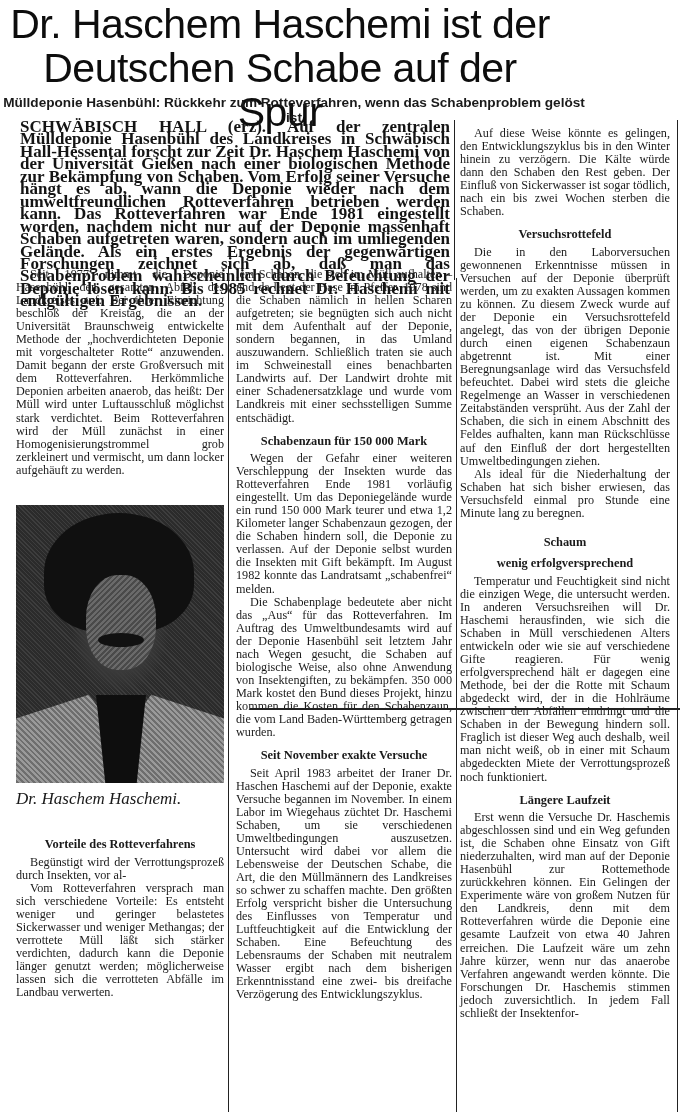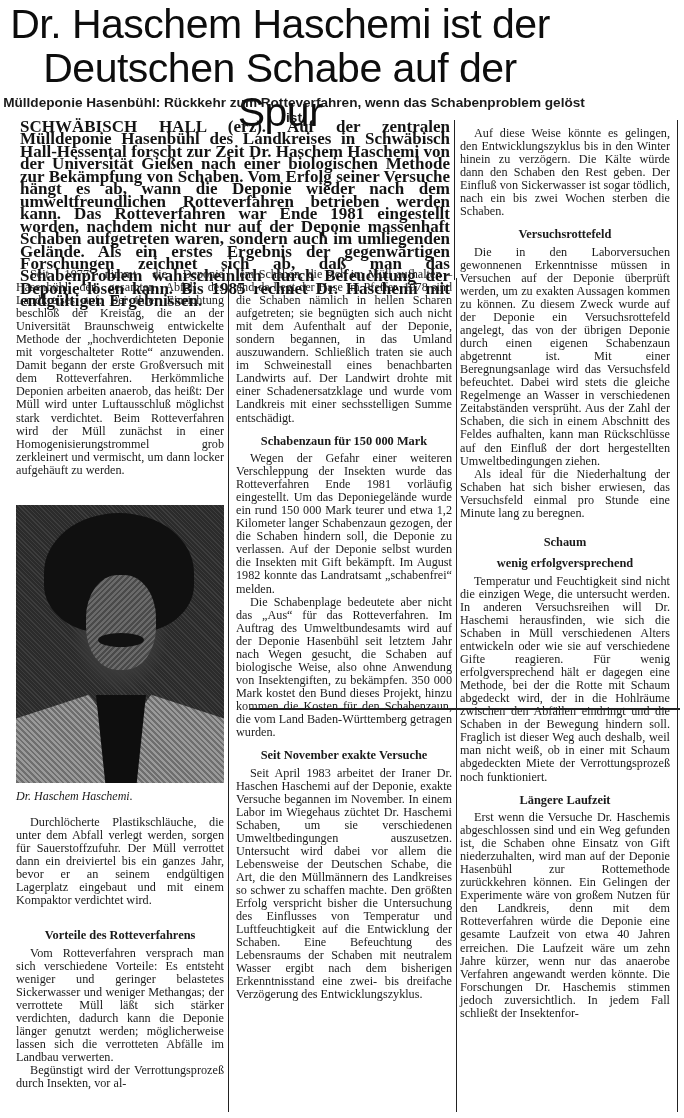--- a/index.html
+++ b/index.html
@@ -72,21 +72,21 @@
     clip-path: polygon(0 30%, 35% 5%, 50% 50%, 65% 5%, 100% 30%, 100% 100%, 0 100%);
   }
   .photo .shirt {
     position: absolute; left: 80px; top: 190px; width: 50px; height: 95px;
     background: #0e0e0e;
     clip-path: polygon(0 0, 100% 0, 80% 100%, 20% 100%);
   }
   .caption {
     position: absolute; left: 16px; top: 789px; width: 208px;
     font-family: "Liberation Serif", "DejaVu Serif", serif;
-    font-style: italic; font-size: 12px; color: #1a1a1a;
+    font-style: italic; font-size: 17px; color: #1a1a1a;
   }
   .fold {
     position: absolute; left: 250px; top: 708px; width: 430px; height: 1.6px; background: #222;
   }
 </style>
 </head>
 <body>
 
 <div>
 
@@ -108,24 +108,23 @@
   <div class="photo">
     <div class="hair"></div>
     <div class="face"></div>
     <div class="mustache"></div>
     <div class="jacket"></div>
     <div class="shirt"></div>
   </div>
   <div class="caption">Dr. Haschem Haschemi.</div>
 
   <div class="col c1b">
-    <p>Durchlöcherte Plastikschläuche, die unter dem Abfall verlegt werden, sorgen für Sauerstoffzufuhr. Der Müll verrottet dann ein dreiviertel bis ein ganzes Jahr, bevor er an seinem endgültigen Lagerplatz eingebaut und mit einem Kompaktor verdichtet wird.</p>
     <h3 style="margin-top:22px;">Vorteile des Rotteverfahrens</h3>
+    <p>Begünstigt wird der Verrottungsprozeß durch Insekten, vor al-</p>
     <p>Vom Rotteverfahren versprach man sich verschiedene Vorteile: Es entsteht weniger und geringer belastetes Sickerwasser und weniger Methangas; der verrottete Müll läßt sich stärker verdichten, dadurch kann die Deponie länger genutzt werden; möglicherweise lassen sich die verrotteten Abfälle im Landbau verwerten.</p>
-    <p>Begünstigt wird der Verrottungsprozeß durch Insekten, vor al-</p>
   </div>
 
   <div class="col c2">
     <p style="text-indent:0">lem Schaben, die sich im Müll aufhalten – und da liegt der Hase im Pfeffer. 1978 sind die Schaben nämlich in hellen Scharen aufgetreten; sie begnügten sich auch nicht mit dem Aufenthalt auf der Deponie, sondern begannen, in das Umland auszuwandern. Schließlich traten sie auch im Schweinestall eines benachbarten Landwirts auf. Der Landwirt drohte mit einer Schadenersatzklage und wurde vom Landkreis mit einer sechsstelligen Summe entschädigt.</p>
     <h3>Schabenzaun für 150 000 Mark</h3>
     <p>Wegen der Gefahr einer weiteren Verschleppung der Insekten wurde das Rotteverfahren Ende 1981 vorläufig eingestellt. Um das Deponiegelände wurde ein rund 150 000 Mark teurer und etwa 1,2 Kilometer langer Schabenzaun gezogen, der die Schaben hindern soll, die Deponie zu verlassen. Auf der Deponie selbst wurden die Insekten mit Gift bekämpft. Im August 1982 konnte das Landratsamt „schabenfrei“ melden.</p>
     <p>Die Schabenplage bedeutete aber nicht das „Aus“ für das Rotteverfahren. Im Auftrag des Umweltbundesamts wird auf der Deponie Hasenbühl seit letztem Jahr nach Wegen gesucht, die Schaben auf biologische Weise, also ohne Anwendung von Insektengiften, zu bekämpfen. 350 000 Mark kostet den Bund dieses Projekt, hinzu kommen die Kosten für den Schabenzaun, die vom Land Baden-Württemberg getragen wurden.</p>
     <h3>Seit November exakte Versuche</h3>
     <p>Seit April 1983 arbeitet der Iraner Dr. Haschen Haschemi auf der Deponie, exakte Versuche begannen im November. In einem Labor im Wiegehaus züchtet Dr. Haschemi Schaben, um sie verschiedenen Umweltbedingungen auszusetzen. Untersucht wird dabei vor allem die Lebensweise der Deutschen Schabe, die Art, die den Müllmännern des Landkreises so schwer zu schaffen machte. Den größten Erfolg verspricht bisher die Untersuchung des Einflusses von Temperatur und Luftfeuchtigkeit auf die Entwicklung der Schaben. Eine Befeuchtung des Lebensraums der Schaben mit neutralem Wasser ergibt nach dem bisherigen Erkenntnisstand eine zwei- bis dreifache Verzögerung des Entwicklungszyklus.</p>
   </div>

